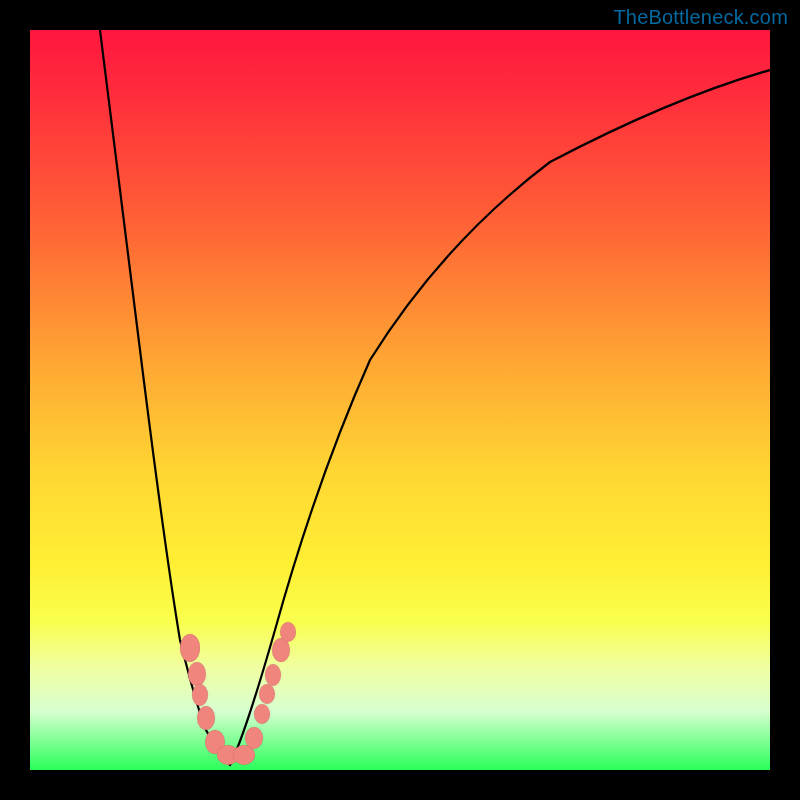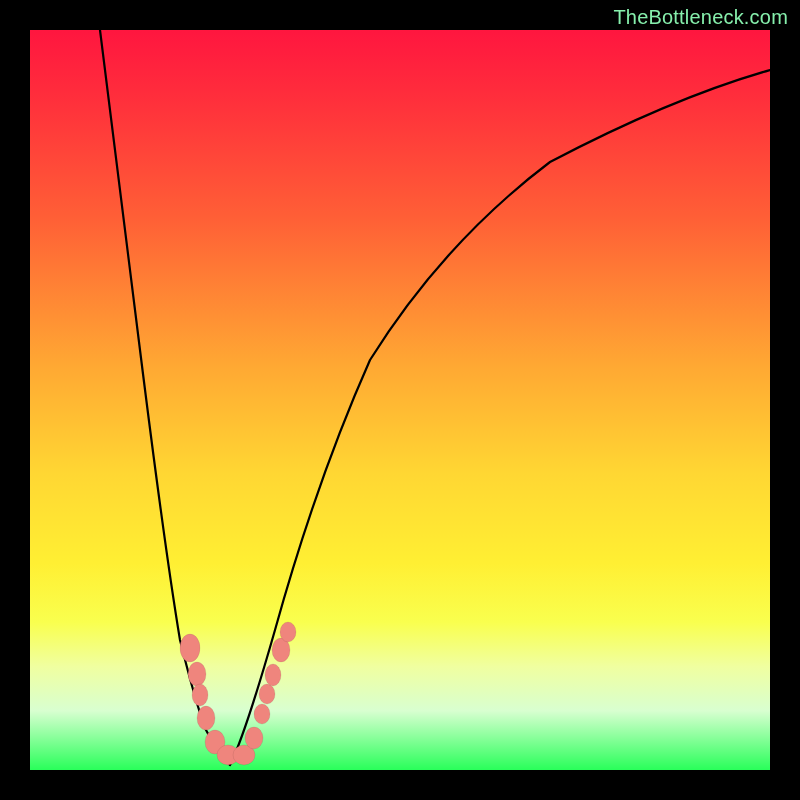--- a/index.html
+++ b/index.html
@@ -27,21 +27,21 @@
         #f0ffa0 86%,
         #d8ffd0 92%,
         #29ff5a 100%);
     }
     .watermark {
       position: absolute;
       top: 6px;
       right: 12px;
       font-family: Arial, Helvetica, sans-serif;
       font-size: 20px;
-      color: #86efac;
+      color: #0369a1;
       letter-spacing: 0.2px;
       user-select: none;
     }
     svg.curves {
       position: absolute;
       left: 0; top: 0;
       width: 740px; height: 740px;
     }
     .curve-path {
       fill: none;

